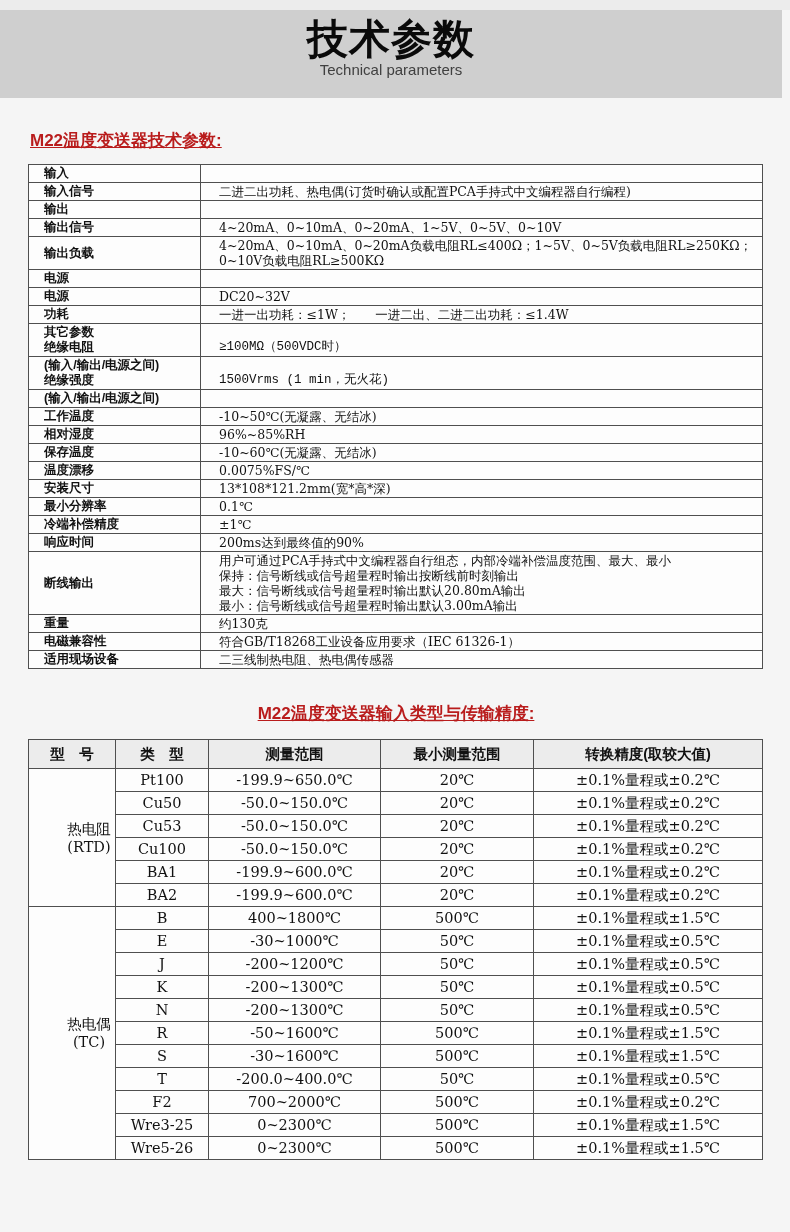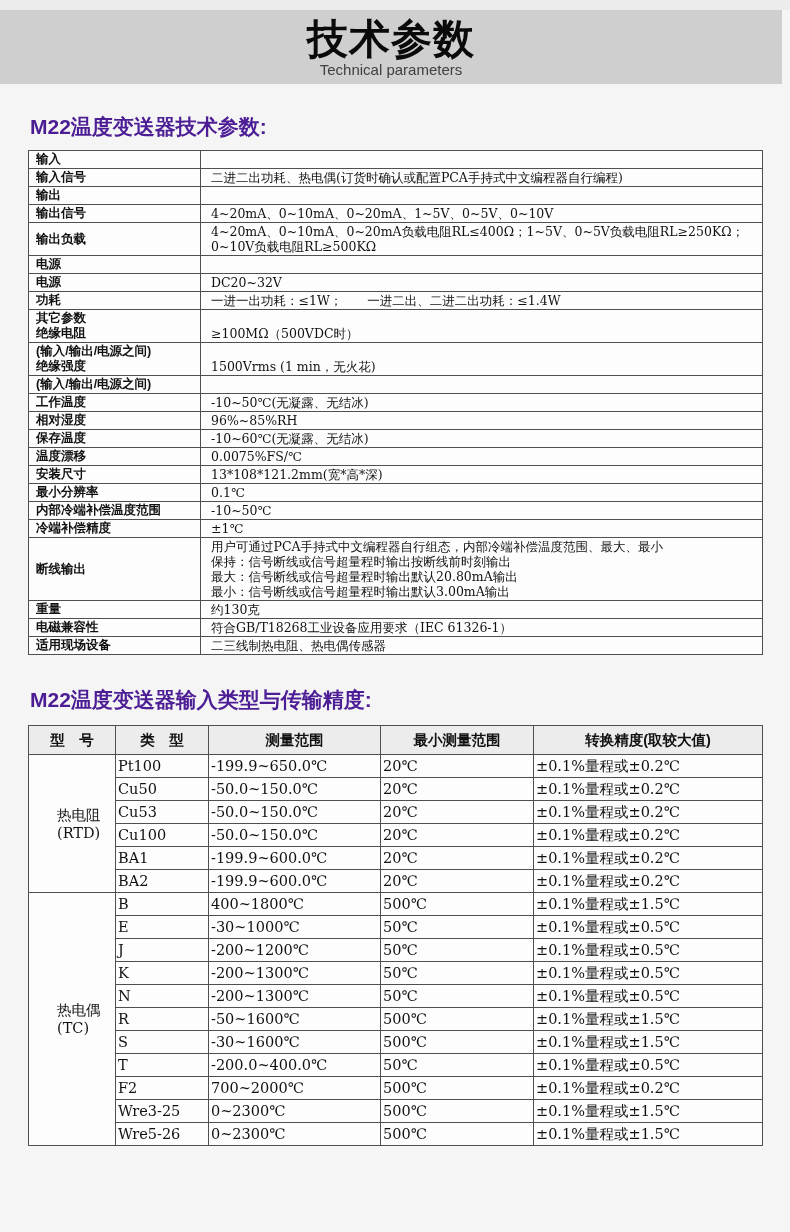--- a/index.html
+++ b/index.html
@@ -2,39 +2,39 @@
 <html><head>
 <meta charset="utf-8">
 <style>
   html,body{margin:0;padding:0;}
   body{
     width:790px;min-height:1232px;background:#f5f5f5;
     font-family:"Liberation Sans","DejaVu Sans",sans-serif;
     color:#111;overflow:hidden;
   }
   .top-strip{height:10px;background:#ececec;}
-  .banner{height:74px;background:#cfcfcf;text-align:center;margin-right:8px;}
+  .banner{height:88px;background:#cfcfcf;text-align:center;margin-right:8px;}
   .banner-title{font-size:41px;font-weight:bold;color:#0a0a0a;padding-top:7px;line-height:44px;letter-spacing:1px;}
   .banner-subtitle{font-size:15px;color:#404040;line-height:18px;}
   .content{padding:0 28px;}
-  .sec-title{font-size:21px;font-weight:bold;color:#4c1d95;margin:30px 0 10px 2px;line-height:26px;}
-  .sec-title.second{margin-top:32px;margin-bottom:12px;}
+  .sec-title{font-size:17px;font-weight:bold;color:#b91c1c;margin:30px 0 10px 2px;line-height:26px;text-decoration:underline;}
+  .sec-title.second{margin-top:32px;margin-bottom:12px;text-align:center;}
 
   table{border-collapse:collapse;table-layout:fixed;width:734px;background:#fdfdfd;}
   td,th{border:1px solid #4f4f4f;vertical-align:middle;}
 
   
   .t1 td{font-size:12.5px;line-height:15px;padding:1px 4px;}
   .t1 td.lbl{font-weight:bold;padding-left:7px;font-family:"Liberation Sans","DejaVu Sans",sans-serif;}
   .t1 td.val{font-family:"DejaVu Serif","Liberation Serif",serif;padding-left:10px;}
-  .t1 td.val.vbottom{vertical-align:bottom;}
-  .cellline{white-space:nowrap;overflow:hidden;}
+  .t1 td.val.vbottom{vertical-align:bottom;font-family:Liberation Mono, monospace;}
+  .cellline{white-space:nowrap;overflow:hidden;margin-left:8px;}
 
   
-  .t2{}
+  .t2{text-align:center;}
   .t2 th{
     font-size:14.5px;font-weight:bold;background:#ececec;
     padding:5px 2px;line-height:18px;white-space:nowrap;overflow:hidden;
   }
   .t2 td{
     font-size:14.5px;font-family:"DejaVu Serif","Liberation Serif",serif;
     padding:3px 2px;line-height:16px;white-space:nowrap;overflow:hidden;
   }
   .t2 td.model{line-height:18px;padding-left:28px;}
 </style>
@@ -184,32 +184,32 @@
         <tr>
           <td class="lbl">
             <div class="cellline">最小分辨率</div>
           </td>
           <td class="val">
             <div class="cellline">0.1℃</div>
           </td>
         </tr>
         <tr>
           <td class="lbl">
-            <div class="cellline">内部冷端补偿温度范围</div>
-          </td>
-          <td class="val">
-            <div class="cellline">-10~50℃</div>
-          </td>
-        </tr>
-        <tr>
-          <td class="lbl">
             <div class="cellline">冷端补偿精度</div>
           </td>
           <td class="val">
             <div class="cellline">±1℃</div>
+          </td>
+        </tr>
+        <tr>
+          <td class="lbl">
+            <div class="cellline">响应时间</div>
+          </td>
+          <td class="val">
+            <div class="cellline">200ms达到最终值的90%</div>
           </td>
         </tr>
         <tr>
           <td class="lbl">
             <div class="cellline">断线输出</div>
           </td>
           <td class="val">
             <div class="cellline">用户可通过PCA手持式中文编程器自行组态，内部冷端补偿温度范围、最大、最小</div>
             <div class="cellline">保持：信号断线或信号超量程时输出按断线前时刻输出</div>
             <div class="cellline">最大：信号断线或信号超量程时输出默认20.80mA输出</div>

